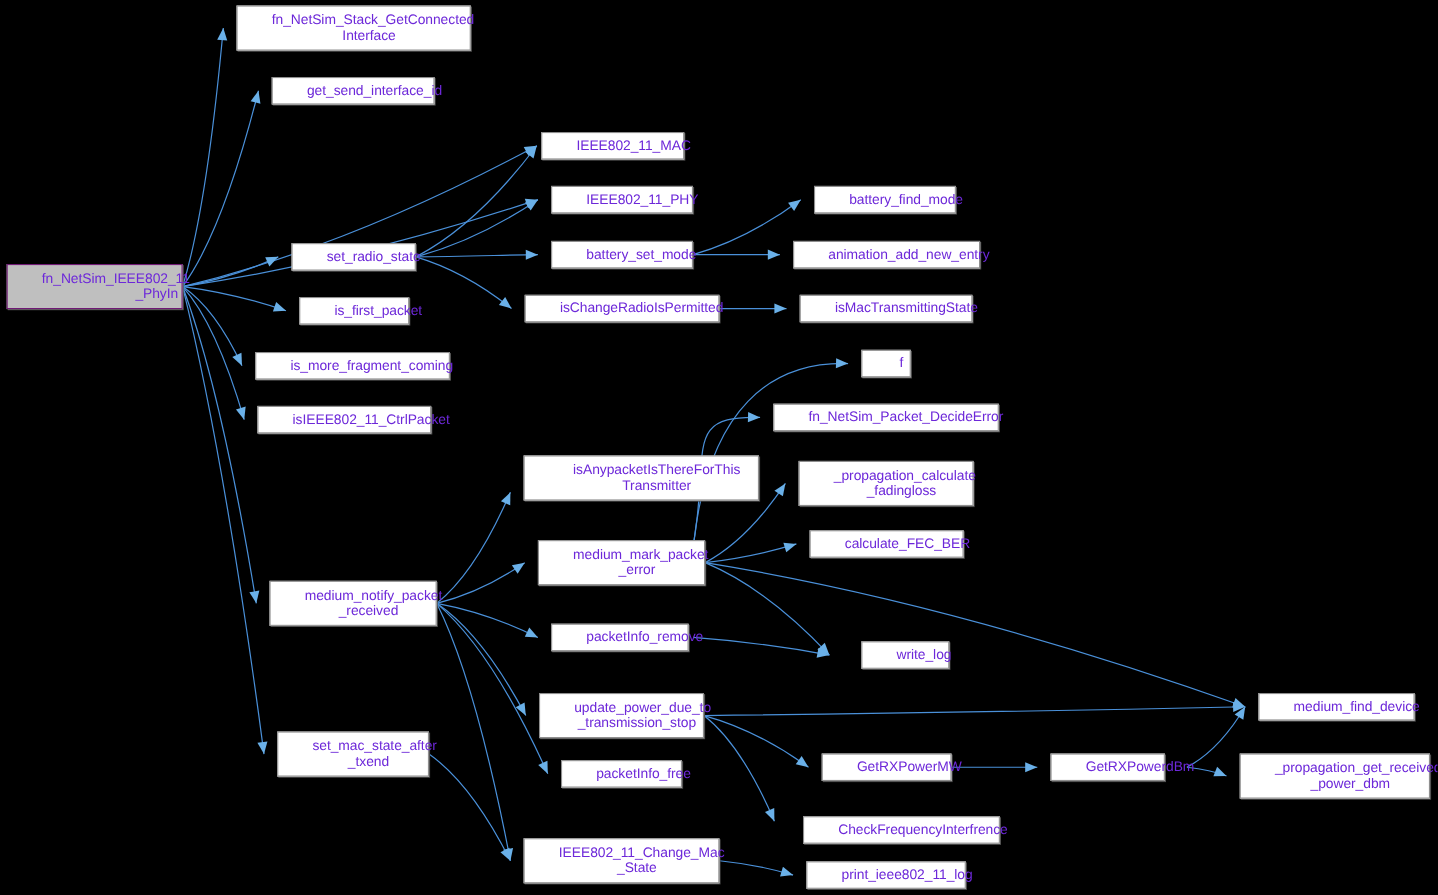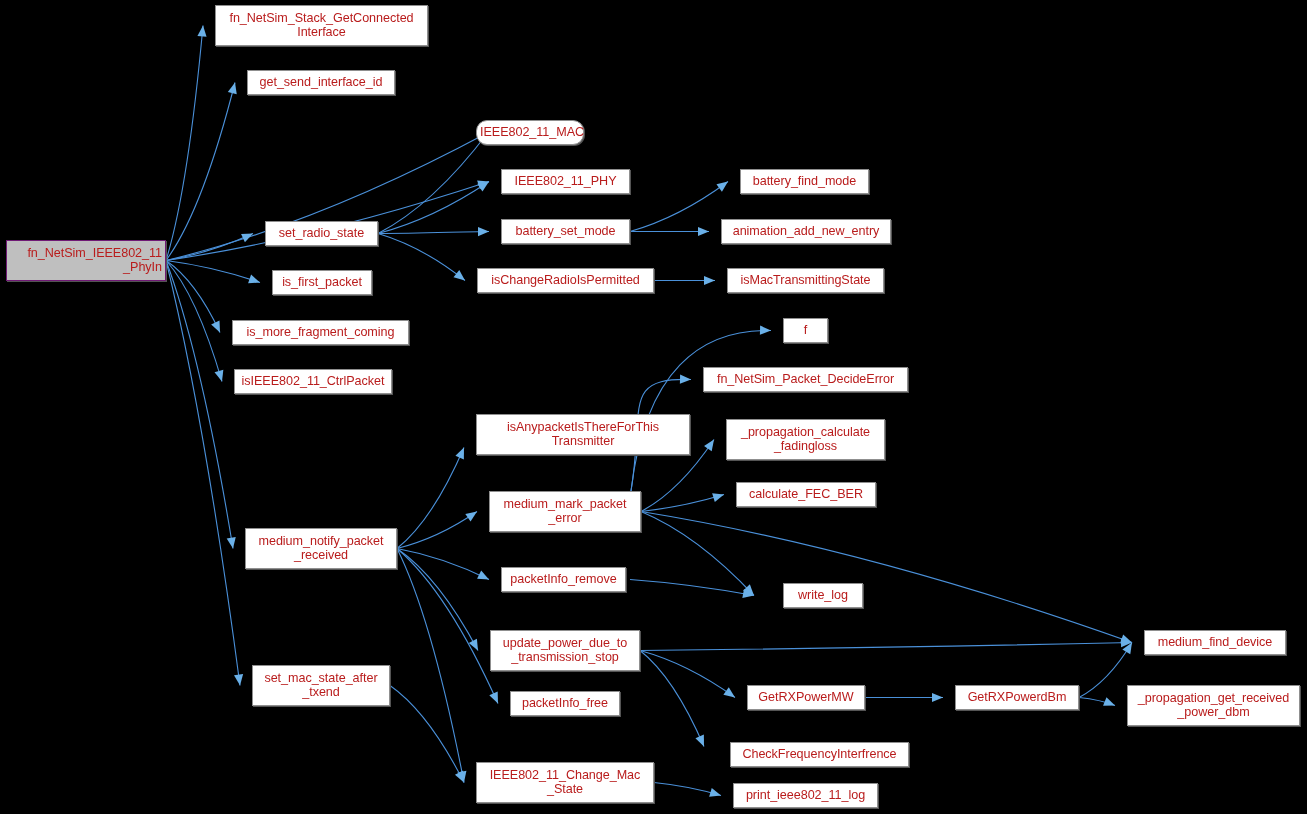--- a/index.html
+++ b/index.html
@@ -32,29 +32,30 @@
   .arrow-head {
     fill: #6ab0e8;
     stroke: none;
   }
   .gnode {
     position: absolute;
     box-sizing: border-box;
     background: #ffffff;
     border: 1px solid #8f8f8f;
     box-shadow: 1px 1px 0 0 #545454;
-    color: #b91c1c;
+    color: #6d28d9;
     font-size: 12.6px;
     line-height: 13.6px;
     display: flex;
     align-items: center;
     justify-content: center;
     text-align: center;
     white-space: pre-line;
     letter-spacing: -0.05px;
+    padding-left: 28px;
   }
   .gnode.root {
     background: #bfbfbf;
     border: 1px solid #701a75;
     text-align: right;
   }
   .gnode .lbl {
     display: block;
     width: 100%;
     padding: 0 3px;
@@ -142,21 +143,21 @@
       <polygon points="1132,642.5 1130.2872052835223,654.2994209289781 1122.3973915130437,649.5675250439057" class="arrow-head"></polygon>
       <path d="M654,782.5 Q689.55,786.14 721,795.5" class="edge-path"></path>
       <polygon points="721,795.5 709.1448650212092,796.7711312421026 711.7691674311814,787.9533629949204" class="arrow-head"></polygon>
     </svg>
   <div id="node-layer">
       <div class="gnode root" style="left: 6px; top: 240px; width: 160px; height: 41px;"><span class="lbl">fn_NetSim_IEEE802_11
 _PhyIn</span></div>
       <div class="gnode" style="left: 215px; top: 5px; width: 213px; height: 41px;"><span class="lbl">fn_NetSim_Stack_GetConnected
 Interface</span></div>
       <div class="gnode" style="left: 247px; top: 70px; width: 148px; height: 25px;"><span class="lbl">get_send_interface_id</span></div>
-      <div class="gnode" style="left: 476px; top: 120px; width: 108px; height: 25px; border-radius: 11px;"><span class="lbl">IEEE802_11_MAC</span></div>
+      <div class="gnode" style="left: 492px; top: 120px; width: 130px; height: 25px;"><span class="lbl">IEEE802_11_MAC</span></div>
       <div class="gnode" style="left: 501px; top: 169px; width: 129px; height: 25px;"><span class="lbl">IEEE802_11_PHY</span></div>
       <div class="gnode" style="left: 740px; top: 169px; width: 129px; height: 25px;"><span class="lbl">battery_find_mode</span></div>
       <div class="gnode" style="left: 265px; top: 221px; width: 113px; height: 25px;"><span class="lbl">set_radio_state</span></div>
       <div class="gnode" style="left: 501px; top: 219px; width: 129px; height: 25px;"><span class="lbl">battery_set_mode</span></div>
       <div class="gnode" style="left: 721px; top: 219px; width: 170px; height: 25px;"><span class="lbl">animation_add_new_entry</span></div>
       <div class="gnode" style="left: 272px; top: 270px; width: 100px; height: 25px; justify-content: flex-end;"><span class="lbl">is_first_packet</span></div>
       <div class="gnode" style="left: 477px; top: 268px; width: 177px; height: 25px;"><span class="lbl">isChangeRadioIsPermitted</span></div>
       <div class="gnode" style="left: 727px; top: 268px; width: 157px; height: 25px;"><span class="lbl">isMacTransmittingState</span></div>
       <div class="gnode" style="left: 232px; top: 320px; width: 177px; height: 25px;"><span class="lbl">is_more_fragment_coming</span></div>
       <div class="gnode" style="left: 234px; top: 369px; width: 158px; height: 25px;"><span class="lbl">isIEEE802_11_CtrlPacket</span></div>
@@ -172,21 +173,21 @@
       <div class="gnode" style="left: 245px; top: 528px; width: 152px; height: 41px;"><span class="lbl">medium_notify_packet
 _received</span></div>
       <div class="gnode" style="left: 501px; top: 567px; width: 125px; height: 25px;"><span class="lbl">packetInfo_remove</span></div>
       <div class="gnode" style="left: 766px; top: 583px; width: 80px; height: 25px; margin-left: 17px;"><span class="lbl">write_log</span></div>
       <div class="gnode" style="left: 1144px; top: 630px; width: 142px; height: 25px;"><span class="lbl">medium_find_device</span></div>
       <div class="gnode" style="left: 490px; top: 630px; width: 150px; height: 41px;"><span class="lbl">update_power_due_to
 _transmission_stop</span></div>
       <div class="gnode" style="left: 252px; top: 665px; width: 138px; height: 41px;"><span class="lbl">set_mac_state_after
 _txend</span></div>
       <div class="gnode" style="left: 747px; top: 685px; width: 118px; height: 25px;"><span class="lbl">GetRXPowerMW</span></div>
-      <div class="gnode" style="left: 955px; top: 685px; width: 124px; height: 25px;"><span class="lbl">GetRXPowerdBm</span></div>
+      <div class="gnode" style="left: 955px; top: 685px; width: 104px; height: 25px;"><span class="lbl">GetRXPowerdBm</span></div>
       <div class="gnode" style="left: 1127px; top: 685px; width: 173px; height: 41px;"><span class="lbl">_propagation_get_received
 _power_dbm</span></div>
       <div class="gnode" style="left: 510px; top: 691px; width: 110px; height: 25px;"><span class="lbl">packetInfo_free</span></div>
       <div class="gnode" style="left: 716px; top: 742px; width: 179px; height: 25px; margin-left: 14px;"><span class="lbl">CheckFrequencyInterfrence</span></div>
       <div class="gnode" style="left: 476px; top: 762px; width: 178px; height: 41px;"><span class="lbl">IEEE802_11_Change_Mac
 _State</span></div>
       <div class="gnode" style="left: 733px; top: 783px; width: 145px; height: 25px;"><span class="lbl">print_ieee802_11_log</span></div>
     </div>
 </div>
 

